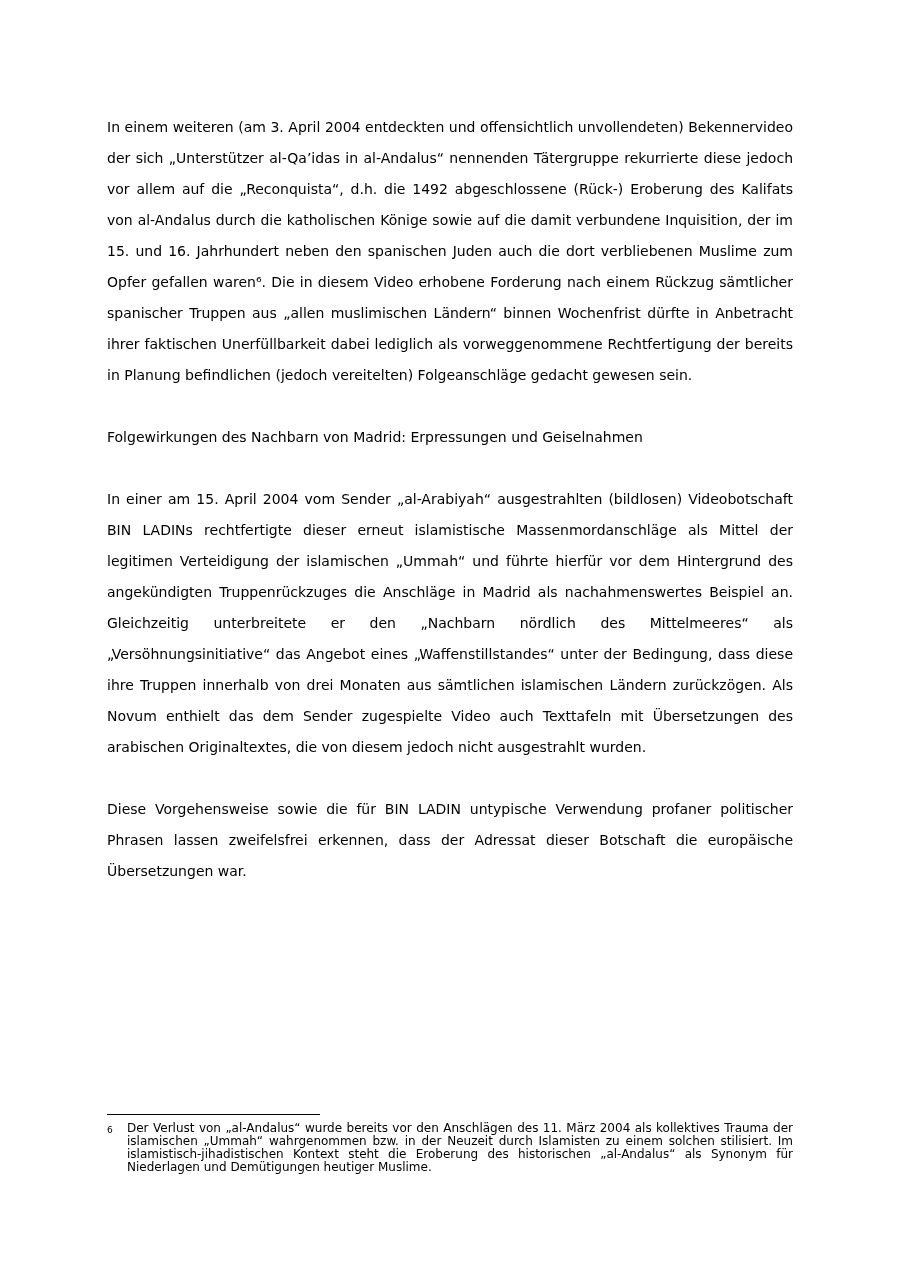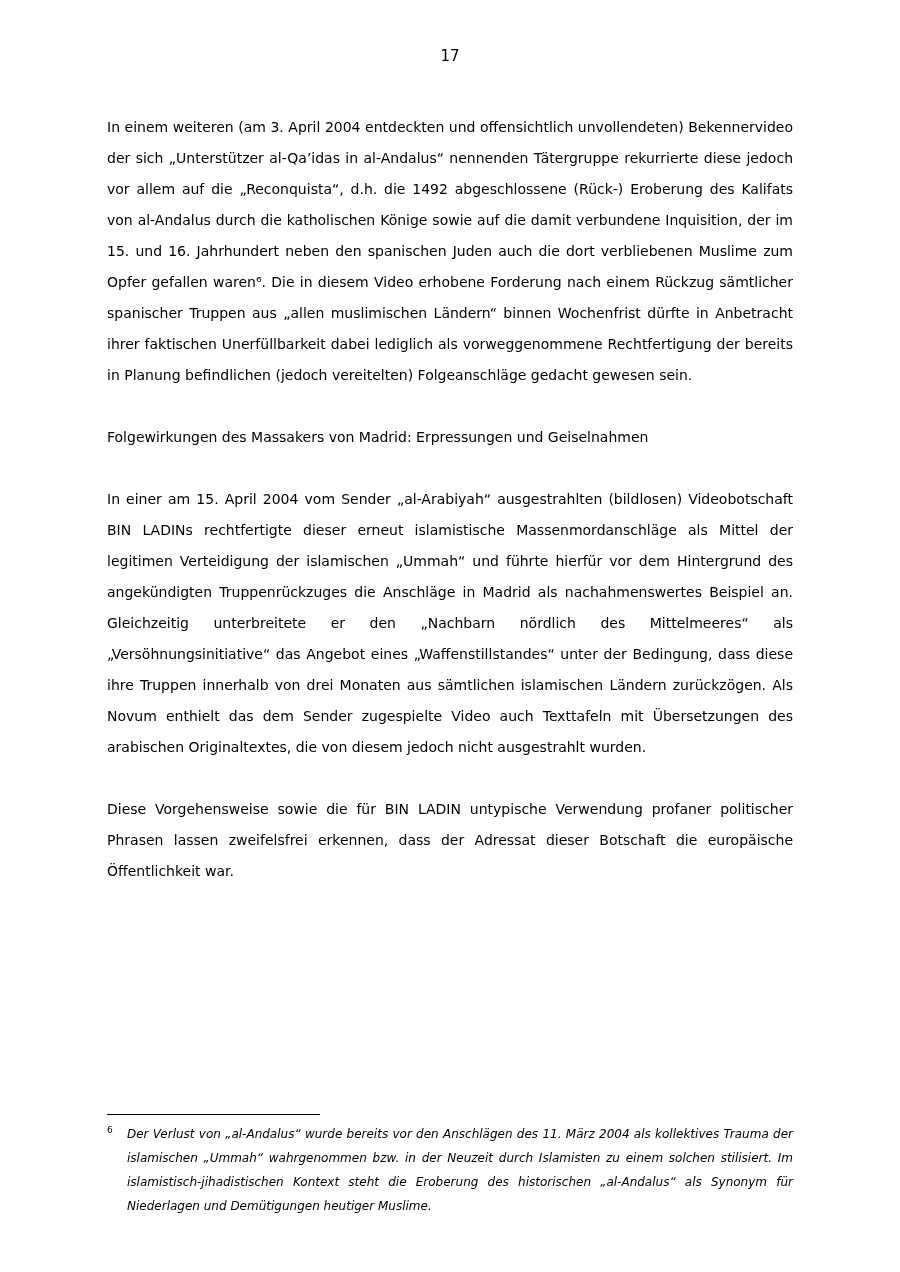--- a/index.html
+++ b/index.html
@@ -54,42 +54,40 @@
   }
   .footnote-marker {
     font-size: 9px;
     line-height: 16px;
     width: 20px;
     flex: 0 0 20px;
   }
   .footnote-text {
     flex: 1;
     font-size: 12px;
-    line-height: 24px;
+    line-height: 13px;
     text-align: justify;
     text-justify: inter-word;
-    font-style: italic;
   }
 </style>
 </head>
 <body>
 
 <div class="page">
 
-  <div class="page-number">17</div>
 
   <div class="content">
 
     <p>In einem weiteren (am 3. April 2004 entdeckten und offensichtlich unvollendeten) Bekennervideo der sich „Unterstützer al-Qa’idas in al-Andalus“ nennenden Tätergruppe rekurrierte diese jedoch vor allem auf die „Reconquista“, d.h. die 1492 abgeschlossene (Rück-) Eroberung des Kalifats von al-Andalus durch die katholischen Könige sowie auf die damit verbundene Inquisition, der im 15. und 16. Jahrhundert neben den spanischen Juden auch die dort verbliebenen Muslime zum Opfer gefallen waren⁶. Die in diesem Video erhobene Forderung nach einem Rückzug sämtlicher spanischer Truppen aus „allen muslimischen Ländern“ binnen Wochenfrist dürfte in Anbetracht ihrer faktischen Unerfüllbarkeit dabei lediglich als vorweggenommene Rechtfertigung der bereits in Planung befindlichen (jedoch vereitelten) Folgeanschläge gedacht gewesen sein.</p>
 
-    <p class="heading">Folgewirkungen des Massakers von Madrid: Erpressungen und Geiselnahmen</p>
+    <p class="heading">Folgewirkungen des Nachbarn von Madrid: Erpressungen und Geiselnahmen</p>
 
     <p>In einer am 15. April 2004 vom Sender „al-Arabiyah“ ausgestrahlten (bildlosen) Videobotschaft BIN LADINs rechtfertigte dieser erneut islamistische Massenmordanschläge als Mittel der legitimen Verteidigung der islamischen „Ummah“ und führte hierfür vor dem Hintergrund des angekündigten Truppenrückzuges die Anschläge in Madrid als nachahmenswertes Beispiel an. Gleichzeitig unterbreitete er den „Nachbarn nördlich des Mittelmeeres“ als „Versöhnungsinitiative“ das Angebot eines „Waffenstillstandes“ unter der Bedingung, dass diese ihre Truppen innerhalb von drei Monaten aus sämtlichen islamischen Ländern zurückzögen. Als Novum enthielt das dem Sender zugespielte Video auch Texttafeln mit Übersetzungen des arabischen Originaltextes, die von diesem jedoch nicht ausgestrahlt wurden.</p>
 
-    <p>Diese Vorgehensweise sowie die für BIN LADIN untypische Verwendung profaner politischer Phrasen lassen zweifelsfrei erkennen, dass der Adressat dieser Botschaft die europäische Öffentlichkeit war.</p>
+    <p>Diese Vorgehensweise sowie die für BIN LADIN untypische Verwendung profaner politischer Phrasen lassen zweifelsfrei erkennen, dass der Adressat dieser Botschaft die europäische Übersetzungen war.</p>
 
   </div>
 
   <div class="footnote">
     <div class="footnote-rule"></div>
     <div class="footnote-body">
       <sup class="footnote-marker">6</sup>
       <div class="footnote-text">Der Verlust von „al-Andalus“ wurde bereits vor den Anschlägen des 11. März 2004 als kollektives Trauma der islamischen „Ummah“ wahrgenommen bzw. in der Neuzeit durch Islamisten zu einem solchen stilisiert. Im islamistisch-jihadistischen Kontext steht die Eroberung des historischen „al-Andalus“ als Synonym für Niederlagen und Demütigungen heutiger Muslime.</div>
     </div>
   </div>

